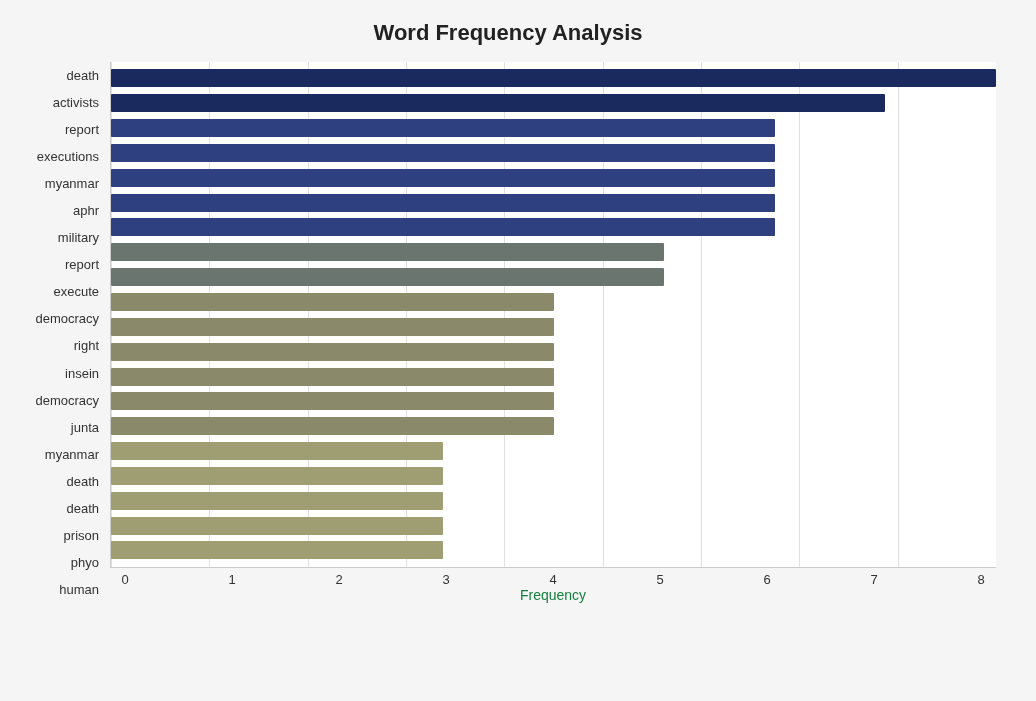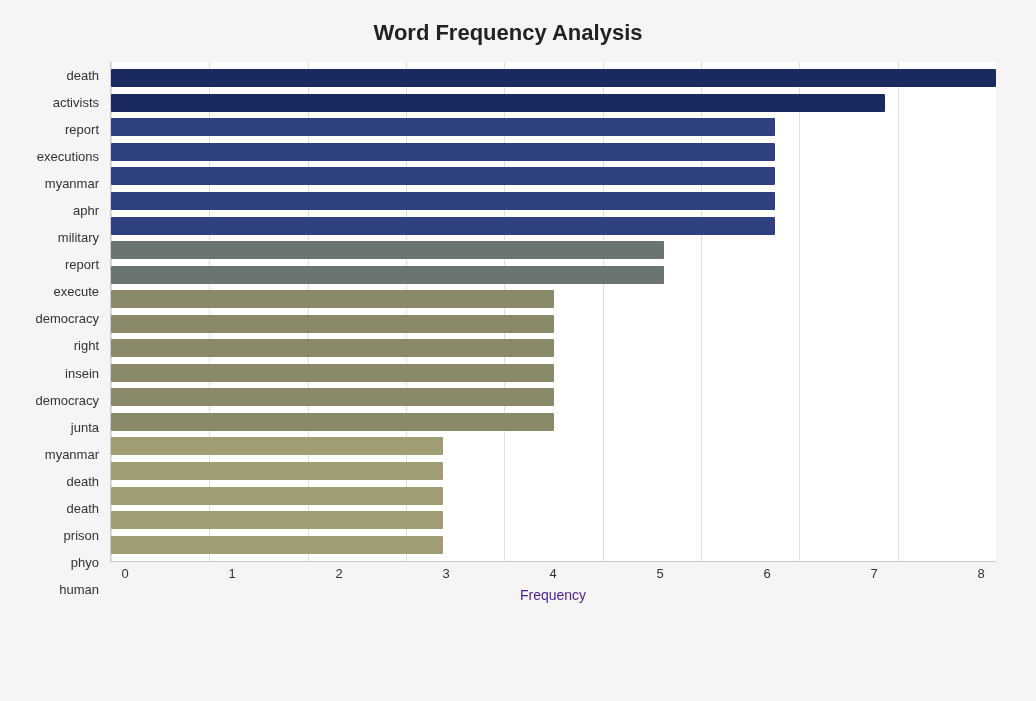--- a/index.html
+++ b/index.html
@@ -98,22 +98,21 @@
     }
     .x-tick {
       font-size: 13px;
       color: #333;
       width: 30px;
       text-align: center;
     }
     .x-axis-label {
       text-align: center;
       font-size: 14px;
-      color: #4c1d95;
-      margin-top: 6px;
+      color: #15803d;
     }
   </style>
 </head>
 <body>
 
 <div class="chart-container">
   <div class="chart-title">Word Frequency Analysis</div>
   <div class="chart-area">
     <div class="y-axis" id="y-axis">
         <div class="y-label">death</div>

